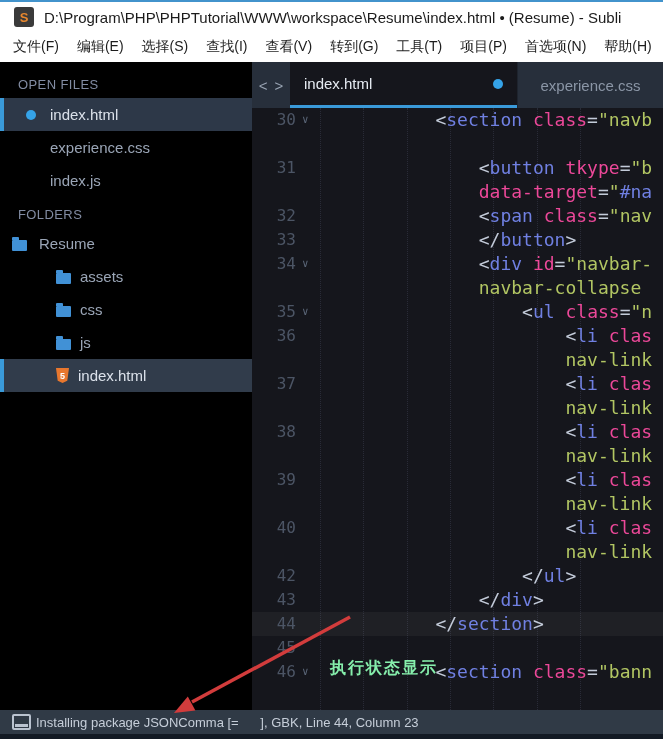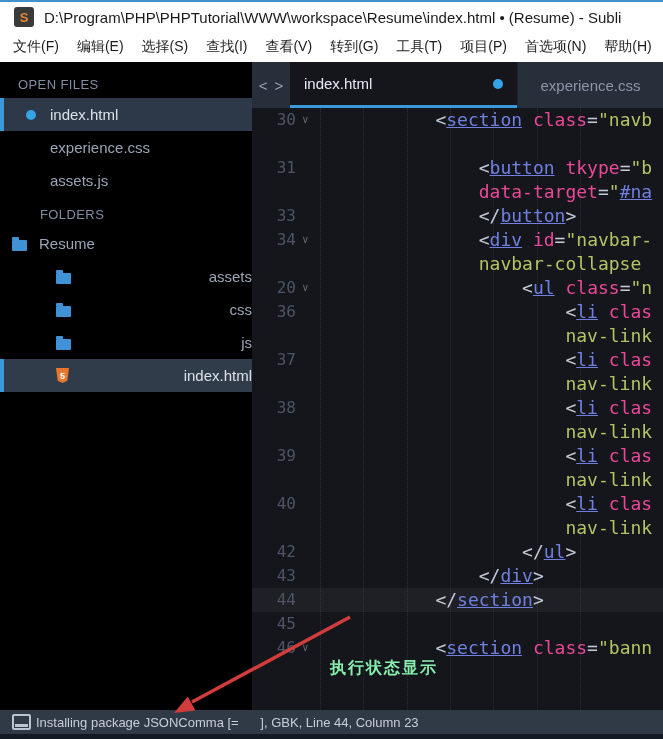--- a/index.html
+++ b/index.html
@@ -18,21 +18,21 @@
   .main{flex:1;display:flex;min-height:0;}
   .sidebar{width:252px;flex:none;background:#000000;padding-top:8px;overflow:hidden;}
   .shead{height:28px;display:flex;align-items:center;padding-left:18px;color:#828ca3;
     font-size:13px;letter-spacing:.4px;}
   .sitem{height:33px;display:flex;align-items:center;color:#9aa5b6;font-size:15px;}
   .sitem.sel{background:#2d3848;box-shadow:inset 4px 0 0 #3a9ad9;color:#dbe1ea;}
   .of{padding-left:26px;gap:14px;}
   .dot{width:10px;height:10px;border-radius:50%;background:#35a3e8;flex:none;}
   .dot.hide{visibility:hidden;}
   .tree-d0{padding-left:12px;gap:12px;}
-  .tree-d1{padding-left:56px;gap:16px;justify-content:space-between;}
+  .tree-d1{padding-left:56px;gap:9px;}
   .sitem.tsel{background:#313c4b;box-shadow:inset 4px 0 0 #3a9ad9;color:#dbe1ea;}
   .fold-ic{width:15px;height:11px;background:#4191d6;border-radius:1px;position:relative;margin-top:3px;flex:none;}
   .fold-ic::before{content:"";position:absolute;top:-3px;left:0;width:7px;height:3px;background:#4191d6;border-radius:1px 1px 0 0;}
   .h5{width:13px;height:15px;background:#e8772e;clip-path:polygon(0 0,100% 0,87% 85%,50% 100%,13% 85%);
     color:#fff;font-size:9px;font-weight:bold;display:flex;align-items:center;justify-content:center;flex:none;}
   
   .rightpane{flex:1;display:flex;flex-direction:column;min-width:0;}
   .tabbar{height:46px;flex:none;background:#272f3b;display:flex;align-items:stretch;}
   .tnav{width:38px;flex:none;display:flex;align-items:center;justify-content:center;gap:7px;
     color:#9aa5b4;font-size:15px;}
@@ -42,21 +42,21 @@
   .tab.active .dot{margin-left:auto;}
   .tab.inactive{flex:1;justify-content:center;color:#8b96a6;border-left:1px solid #1e242e;}
   .editor{flex:1;position:relative;overflow:hidden;background:#15161c;}
   .guide{position:absolute;top:0;bottom:0;border-left:1px dotted rgba(160,180,220,.14);z-index:0;}
   .crow{display:flex;height:24px;position:relative;z-index:1;}
   .crow.cur{background:rgba(255,255,255,.045);}
   .lnum{width:44px;flex:none;text-align:right;color:#4c5565;font:16px/24px "DejaVu Sans Mono",monospace;}
   .fold{width:31px;flex:none;box-sizing:border-box;padding-left:6px;color:#5a6577;
     font:11px/24px "DejaVu Sans Mono",monospace;}
   .ccode{flex:1;overflow:hidden;white-space:pre;font:18px/24px "DejaVu Sans Mono",monospace;}
-  .tk-p{color:#c3cbd9;}.tk-t{color:#7080e2;text-decoration:underline;}.tk-a{color:#ec4899;}.tk-s{color:#b2c663;}
+  .tk-p{color:#c3cbd9;}.tk-t{color:#7080e2;}.tk-a{color:#ec4899;}.tk-s{color:#b2c663;}
   
   .statusbar{height:24px;flex:none;background:#303a46;display:flex;align-items:center;gap:5px;
     padding-left:12px;color:#c6ced9;font-size:13px;white-space:pre;}
   .sicon{width:15px;height:12px;border:2px solid #bac3d0;border-radius:2px;position:relative;flex:none;box-sizing:content-box;}
   .sicon::after{content:"";position:absolute;left:1px;right:1px;bottom:1px;height:3px;background:#bac3d0;}
   .strip{height:5px;flex:none;background:#131a24;}
   
   .annotation{position:absolute;left:330px;top:656px;z-index:45;color:#86efac;
     font-size:16px;font-weight:bold;letter-spacing:2px;}
   .arrow-svg{position:absolute;left:0;top:0;width:663px;height:737px;z-index:44;pointer-events:none;}
@@ -91,24 +91,24 @@
           <div class="sitem of sel">
             <span class="dot"></span>
             <span>index.html</span>
           </div>
           <div class="sitem of">
             <span class="dot hide"></span>
             <span>experience.css</span>
           </div>
           <div class="sitem of">
             <span class="dot hide"></span>
-            <span>assets.js</span>
-          </div>
-        </div>
-      <div class="shead" style="margin-top:4px;height:26px;margin-left:22px;">FOLDERS</div>
+            <span>index.js</span>
+          </div>
+        </div>
+      <div class="shead" style="margin-top:4px;height:26px;">FOLDERS</div>
       <div>
           <div class="sitem tree-d0">
             <span class="fold-ic"></span>
             <span>Resume</span>
           </div>
           <div class="sitem tree-d1">
             <span class="fold-ic"></span>
             <span>assets</span>
           </div>
           <div class="sitem tree-d1">
@@ -164,36 +164,41 @@
               <span class="lnum">31</span>
               <span class="fold"></span>
               <span class="ccode">              <span class="tk-p">&lt;</span><span class="tk-t">button</span><span class="tk-p"> </span><span class="tk-a">tkype</span><span class="tk-p">=</span><span class="tk-s">"b</span></span>
             </div>
             <div class="crow">
               <span class="lnum"></span>
               <span class="fold"></span>
               <span class="ccode">              <span class="tk-a">data-target</span><span class="tk-p">=</span><span class="tk-s">"</span><span class="tk-t">#na</span></span>
             </div>
             <div class="crow">
+              <span class="lnum">32</span>
+              <span class="fold"></span>
+              <span class="ccode">              <span class="tk-p">&lt;</span><span class="tk-t">span</span><span class="tk-p"> </span><span class="tk-a">class</span><span class="tk-p">=</span><span class="tk-s">"nav</span></span>
+            </div>
+            <div class="crow">
               <span class="lnum">33</span>
               <span class="fold"></span>
               <span class="ccode">              <span class="tk-p">&lt;/</span><span class="tk-t">button</span><span class="tk-p">&gt;</span></span>
             </div>
             <div class="crow">
               <span class="lnum">34</span>
               <span class="fold">∨</span>
               <span class="ccode">              <span class="tk-p">&lt;</span><span class="tk-t">div</span><span class="tk-p"> </span><span class="tk-a">id</span><span class="tk-p">=</span><span class="tk-s">"navbar-</span></span>
             </div>
             <div class="crow">
               <span class="lnum"></span>
               <span class="fold"></span>
               <span class="ccode">              <span class="tk-s">navbar-collapse </span></span>
             </div>
             <div class="crow">
-              <span class="lnum">20</span>
+              <span class="lnum">35</span>
               <span class="fold">∨</span>
               <span class="ccode">                  <span class="tk-p">&lt;</span><span class="tk-t">ul</span><span class="tk-p"> </span><span class="tk-a">class</span><span class="tk-p">=</span><span class="tk-s">"n</span></span>
             </div>
             <div class="crow">
               <span class="lnum">36</span>
               <span class="fold"></span>
               <span class="ccode">                      <span class="tk-p">&lt;</span><span class="tk-t">li</span><span class="tk-p"> </span><span class="tk-a">clas</span></span>
             </div>
             <div class="crow">
               <span class="lnum"></span>

